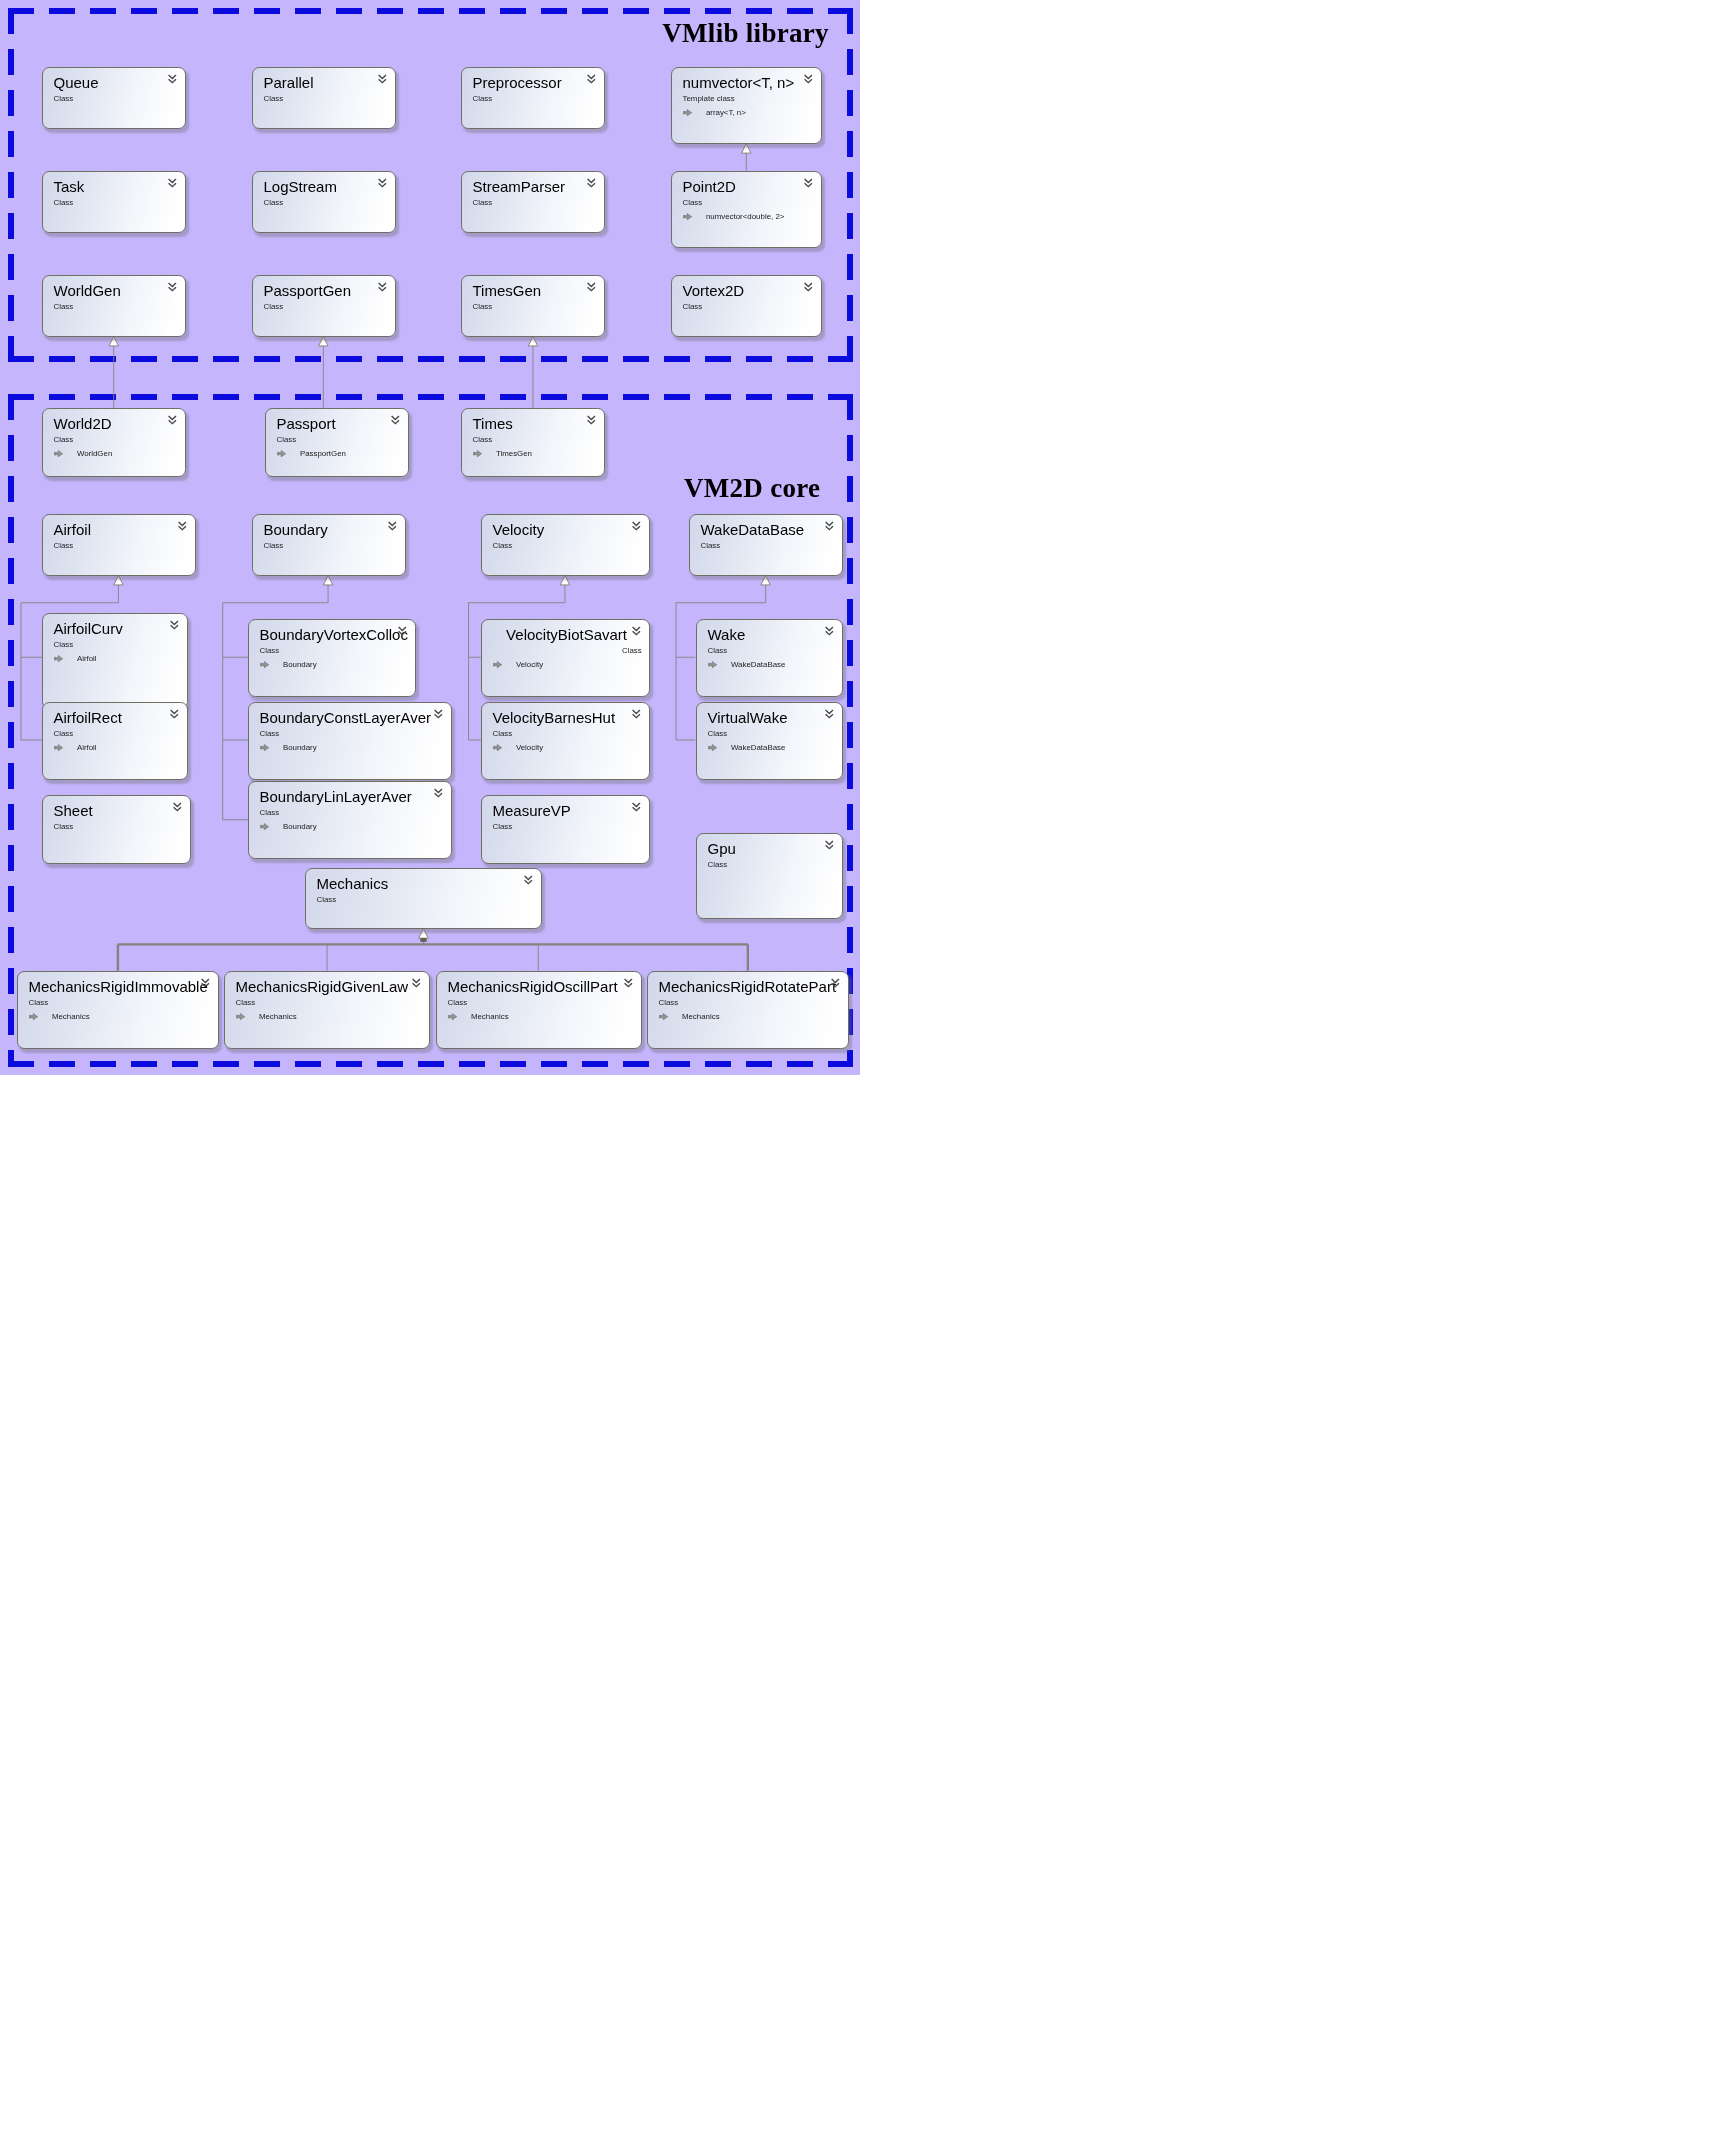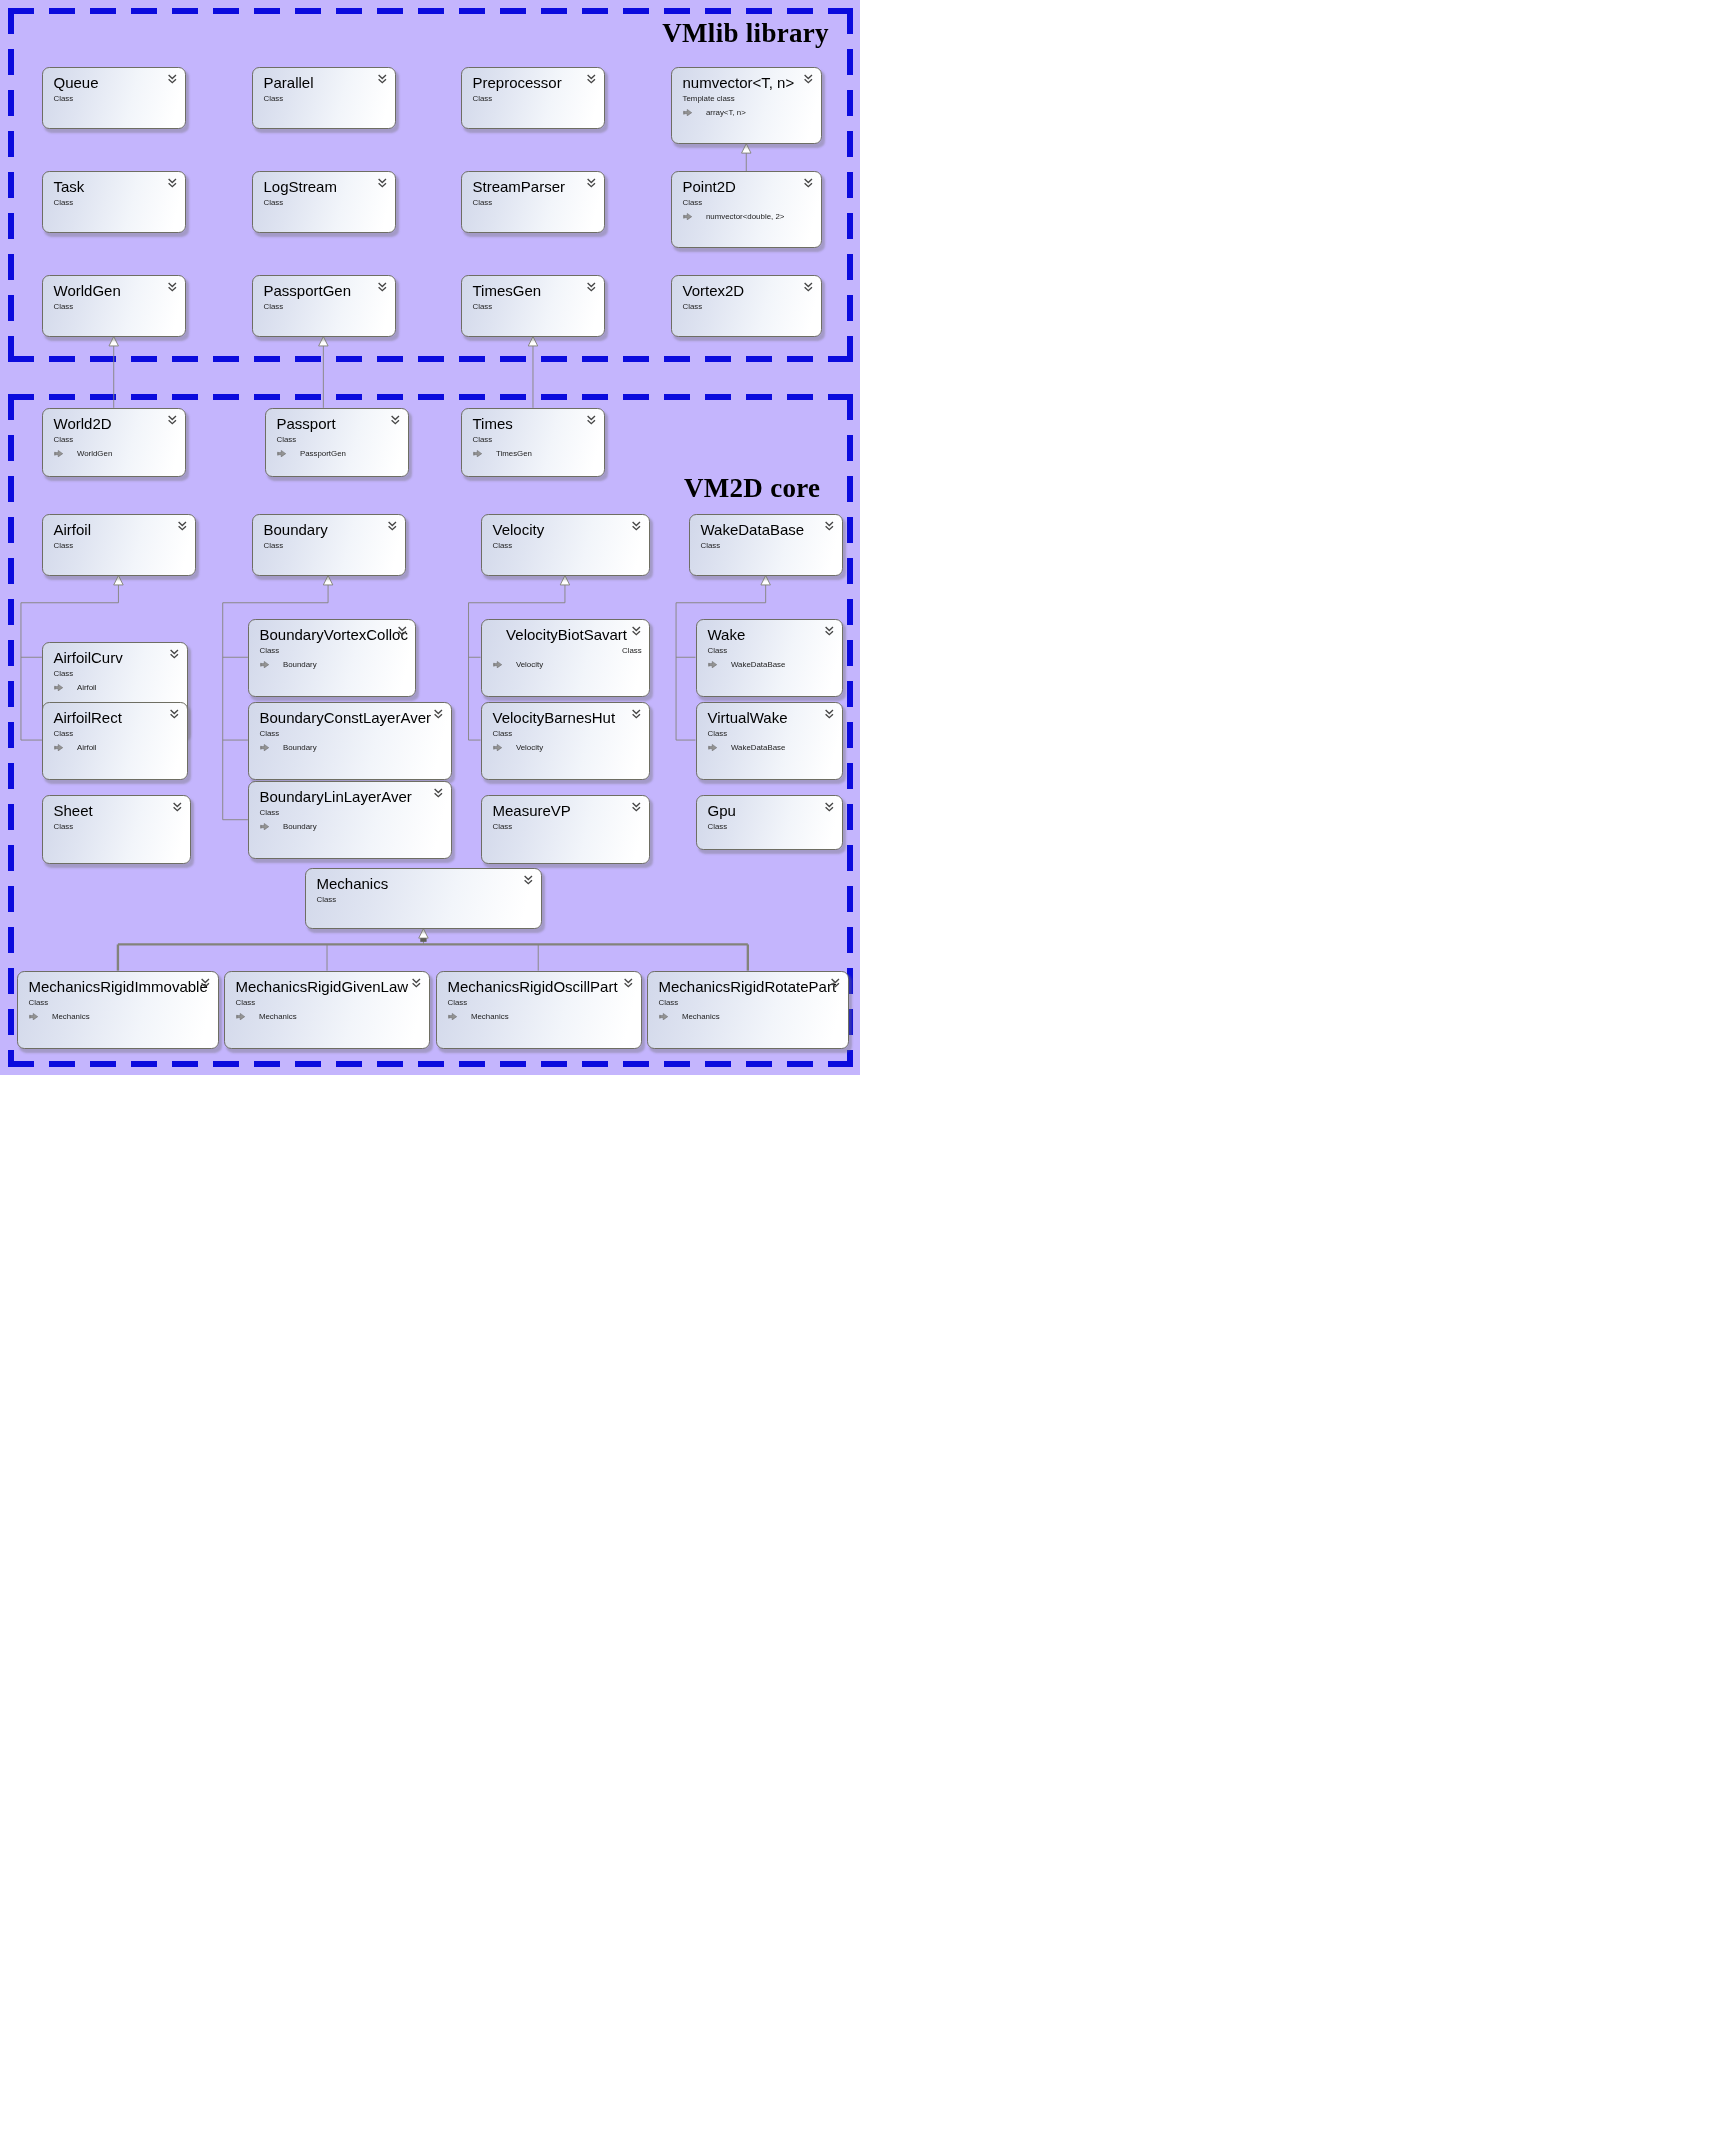--- a/index.html
+++ b/index.html
@@ -342,21 +342,21 @@
   </div>
       <div class="class-box" style="left: 689px; top: 514px; width: 154px; height: 62px;">
     <svg class="chevron" viewBox="0 0 24 20" xmlns="http://www.w3.org/2000/svg">
       <path d="M5 2 L12 8.5 L19 2" fill="none" stroke="#454545" stroke-width="2.6"></path>
       <path d="M5 10 L12 16.5 L19 10" fill="none" stroke="#454545" stroke-width="2.6"></path>
     </svg>
     <div class="box-title">WakeDataBase</div>
     <div class="box-kind">Class</div>
 
   </div>
-      <div class="class-box" style="left: 42px; top: 642px; width: 146px; height: 96px;">
+      <div class="class-box" style="left: 42px; top: 613px; width: 146px; height: 96px;">
     <svg class="chevron" viewBox="0 0 24 20" xmlns="http://www.w3.org/2000/svg">
       <path d="M5 2 L12 8.5 L19 2" fill="none" stroke="#454545" stroke-width="2.6"></path>
       <path d="M5 10 L12 16.5 L19 10" fill="none" stroke="#454545" stroke-width="2.6"></path>
     </svg>
     <div class="box-title">AirfoilCurv</div>
     <div class="box-kind">Class</div>
     <div class="box-base">
       <svg class="inherit-icon" viewBox="0 0 18 14" xmlns="http://www.w3.org/2000/svg">
         <rect x="0.6" y="3.6" width="2" height="7" fill="#7d7d7d"></rect>
         <polygon points="2,5 8,5 8,0.8 16.8,7 8,13.2 8,9 2,9" fill="#949494" stroke="#5a5a5a" stroke-width="0.8"></polygon>
@@ -495,21 +495,21 @@
   </div>
       <div class="class-box" style="left: 481px; top: 795px; width: 169px; height: 69px;">
     <svg class="chevron" viewBox="0 0 24 20" xmlns="http://www.w3.org/2000/svg">
       <path d="M5 2 L12 8.5 L19 2" fill="none" stroke="#454545" stroke-width="2.6"></path>
       <path d="M5 10 L12 16.5 L19 10" fill="none" stroke="#454545" stroke-width="2.6"></path>
     </svg>
     <div class="box-title">MeasureVP</div>
     <div class="box-kind">Class</div>
 
   </div>
-      <div class="class-box" style="left: 696px; top: 795px; width: 147px; height: 55px;">
+      <div class="class-box" style="left: 696px; top: 833px; width: 147px; height: 86px;">
     <svg class="chevron" viewBox="0 0 24 20" xmlns="http://www.w3.org/2000/svg">
       <path d="M5 2 L12 8.5 L19 2" fill="none" stroke="#454545" stroke-width="2.6"></path>
       <path d="M5 10 L12 16.5 L19 10" fill="none" stroke="#454545" stroke-width="2.6"></path>
     </svg>
     <div class="box-title">Gpu</div>
     <div class="box-kind">Class</div>
 
   </div>
       <div class="class-box" style="left: 305px; top: 868px; width: 237px; height: 61px;">
     <svg class="chevron" viewBox="0 0 24 20" xmlns="http://www.w3.org/2000/svg">

